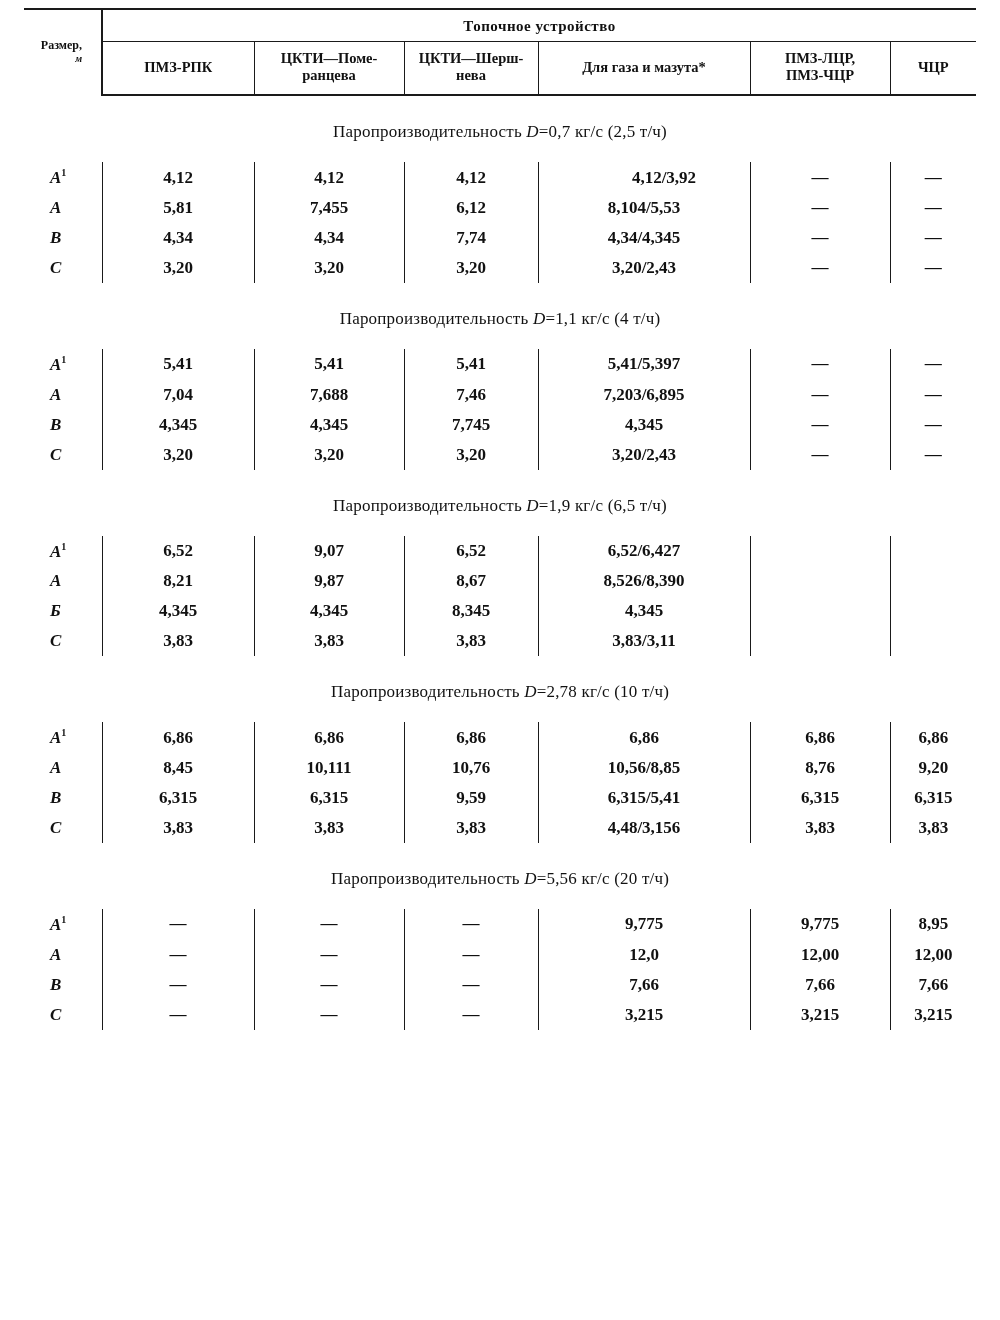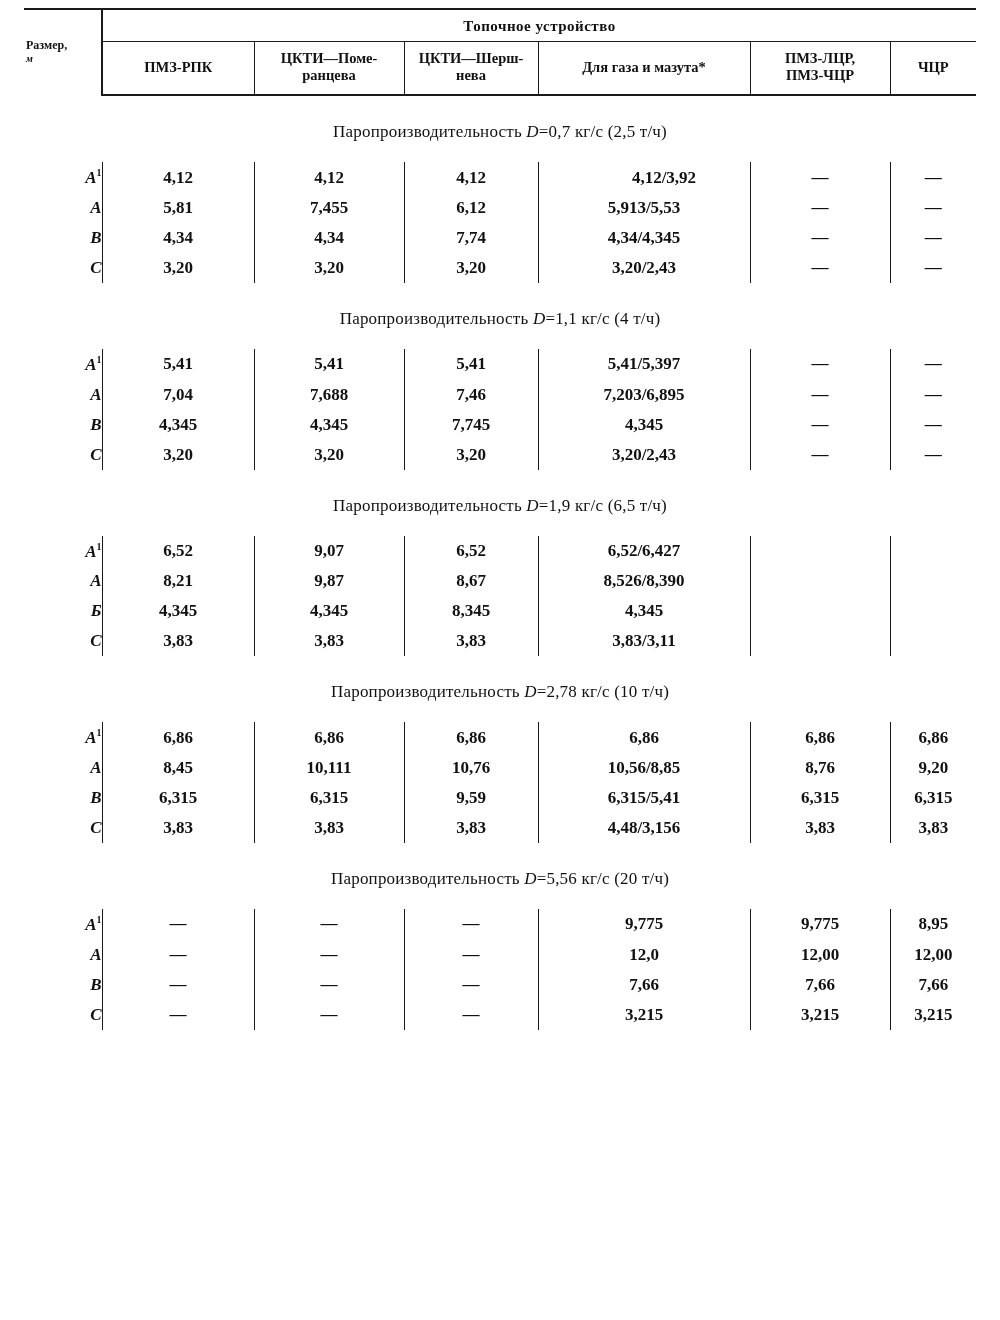--- a/index.html
+++ b/index.html
@@ -30,25 +30,25 @@
   
   .hdr-top-rule {
     border-top: 2px solid #1a1a1a;
   }
   th, td {
     padding: 0;
     vertical-align: middle;
   }
   .hdr-size {
     width: 78px;
-    text-align: left;
+    text-align: right;
     font-size: 12px;
     line-height: 1.15;
     border-right: 2px solid #1a1a1a;
-    padding: 4px 2px 6px 2px;
+    padding: 4px 19px 6px 2px;
   }
   .hdr-size .u {
     font-style: italic;
     font-size: 10px;
     display: block;
   }
   .hdr-group {
     text-align: center;
     font-size: 15px;
     letter-spacing: 0.5px;
@@ -89,21 +89,21 @@
   }
   tr.data td {
     font-size: 17px;
     text-align: center;
     padding: 5px 0 5px 0;
     font-weight: bold;
   }
   tr.data td.label {
     font-style: italic;
     font-weight: bold;
-    text-align: right;
+    text-align: left;
     padding-left: 26px;
     font-size: 17px;
   }
   tr.data td.label sup {
     font-size: 10px;
     font-weight: bold;
     font-style: normal;
   }
   .dash {
     font-weight: bold;
@@ -155,21 +155,21 @@
           <td style="border-right: 1.5px solid rgb(26, 26, 26);">4,12</td>
           <td style="border-right: 1.5px solid rgb(26, 26, 26); padding-left: 40px;">4,12/3,92</td>
           <td class="dash" style="border-right: 1.5px solid rgb(26, 26, 26);">—</td>
           <td class="dash">—</td>
         </tr>
         <tr class="data">
           <td class="label" style="border-right: 1.5px solid rgb(26, 26, 26);">A</td>
           <td style="border-right: 1.5px solid rgb(26, 26, 26); margin-left: 20px;">5,81</td>
           <td style="border-right: 1.5px solid rgb(26, 26, 26);">7,455</td>
           <td style="border-right: 1.5px solid rgb(26, 26, 26);">6,12</td>
-          <td style="border-right: 1.5px solid rgb(26, 26, 26);">5,913/5,53</td>
+          <td style="border-right: 1.5px solid rgb(26, 26, 26);">8,104/5,53</td>
           <td class="dash" style="border-right: 1.5px solid rgb(26, 26, 26);">—</td>
           <td class="dash">—</td>
         </tr>
         <tr class="data">
           <td class="label" style="border-right: 1.5px solid rgb(26, 26, 26);">B</td>
           <td style="border-right: 1.5px solid rgb(26, 26, 26);">4,34</td>
           <td style="border-right: 1.5px solid rgb(26, 26, 26);">4,34</td>
           <td style="border-right: 1.5px solid rgb(26, 26, 26);">7,74</td>
           <td style="border-right: 1.5px solid rgb(26, 26, 26);">4,34/4,345</td>
           <td class="dash" style="border-right: 1.5px solid rgb(26, 26, 26);">—</td>

